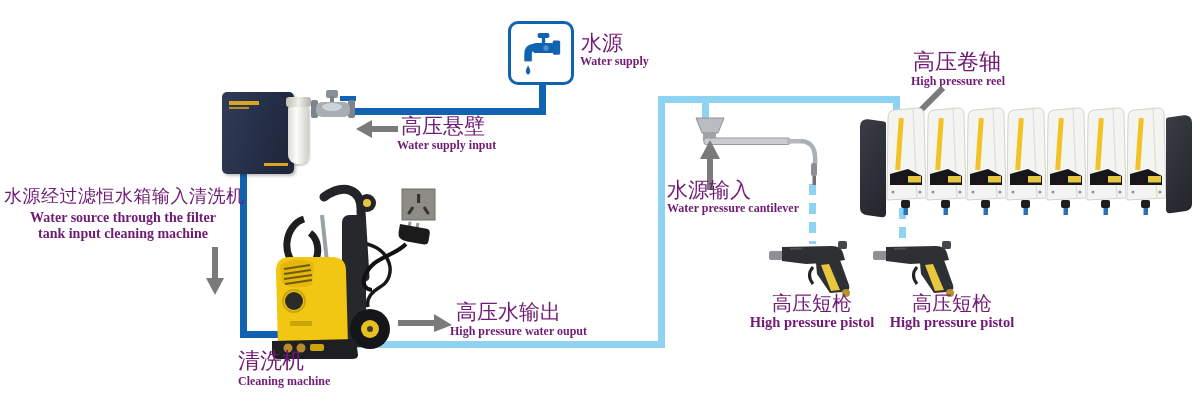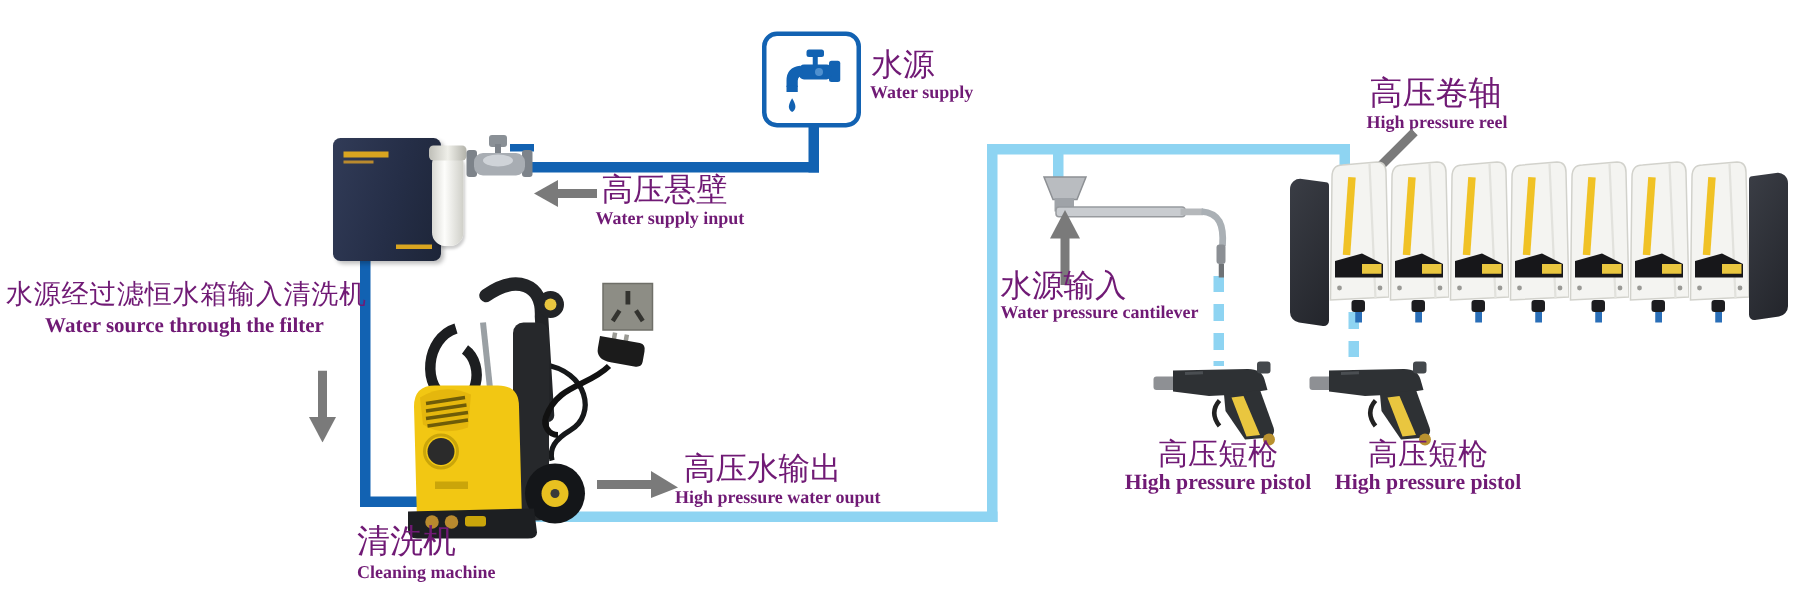--- a/index.html
+++ b/index.html
@@ -91,20 +91,21 @@
   <svg class="abs" style="left:356px;top:120px;" width="42" height="18" viewBox="0 0 42 18">
     <polygon points="0,9 16,0 16,18" fill="#7a7a7a"></polygon>
       <rect x="13" y="6" width="29" height="6" fill="#7a7a7a"></rect>
   </svg>
   <div class="abs zh" style="left:401px;top:114px;font-size:21px;">高压悬壁</div>
   <div class="abs en" style="left:397px;top:139px;text-align:right;">Water supply input</div>
 
   <div class="abs note" style="left:4px;top:186px;">
     <div class="zh">水源经过滤恒水箱输入清洗机</div>
     <div class="en" style="margin-top:3px;">Water source through the filter</div>
+    <div class="en">tank input cleaning machine</div>
   </div>
   <svg class="abs" style="left:205px;top:247px;" width="20" height="48" viewBox="0 0 20 48">
     <rect x="7" y="0" width="6" height="33" fill="#7a7a7a"></rect>
       <polygon points="1,31 19,31 10,48" fill="#7a7a7a"></polygon>
   </svg>
 
   <svg class="abs" style="left:266px;top:181px;" width="138" height="180" viewBox="0 0 138 180">
 
     <path d="M96,62 C126,66 132,96 114,106 C104,112 100,118 102,126" stroke="#16181a" stroke-width="3.5" fill="none"></path>
 

